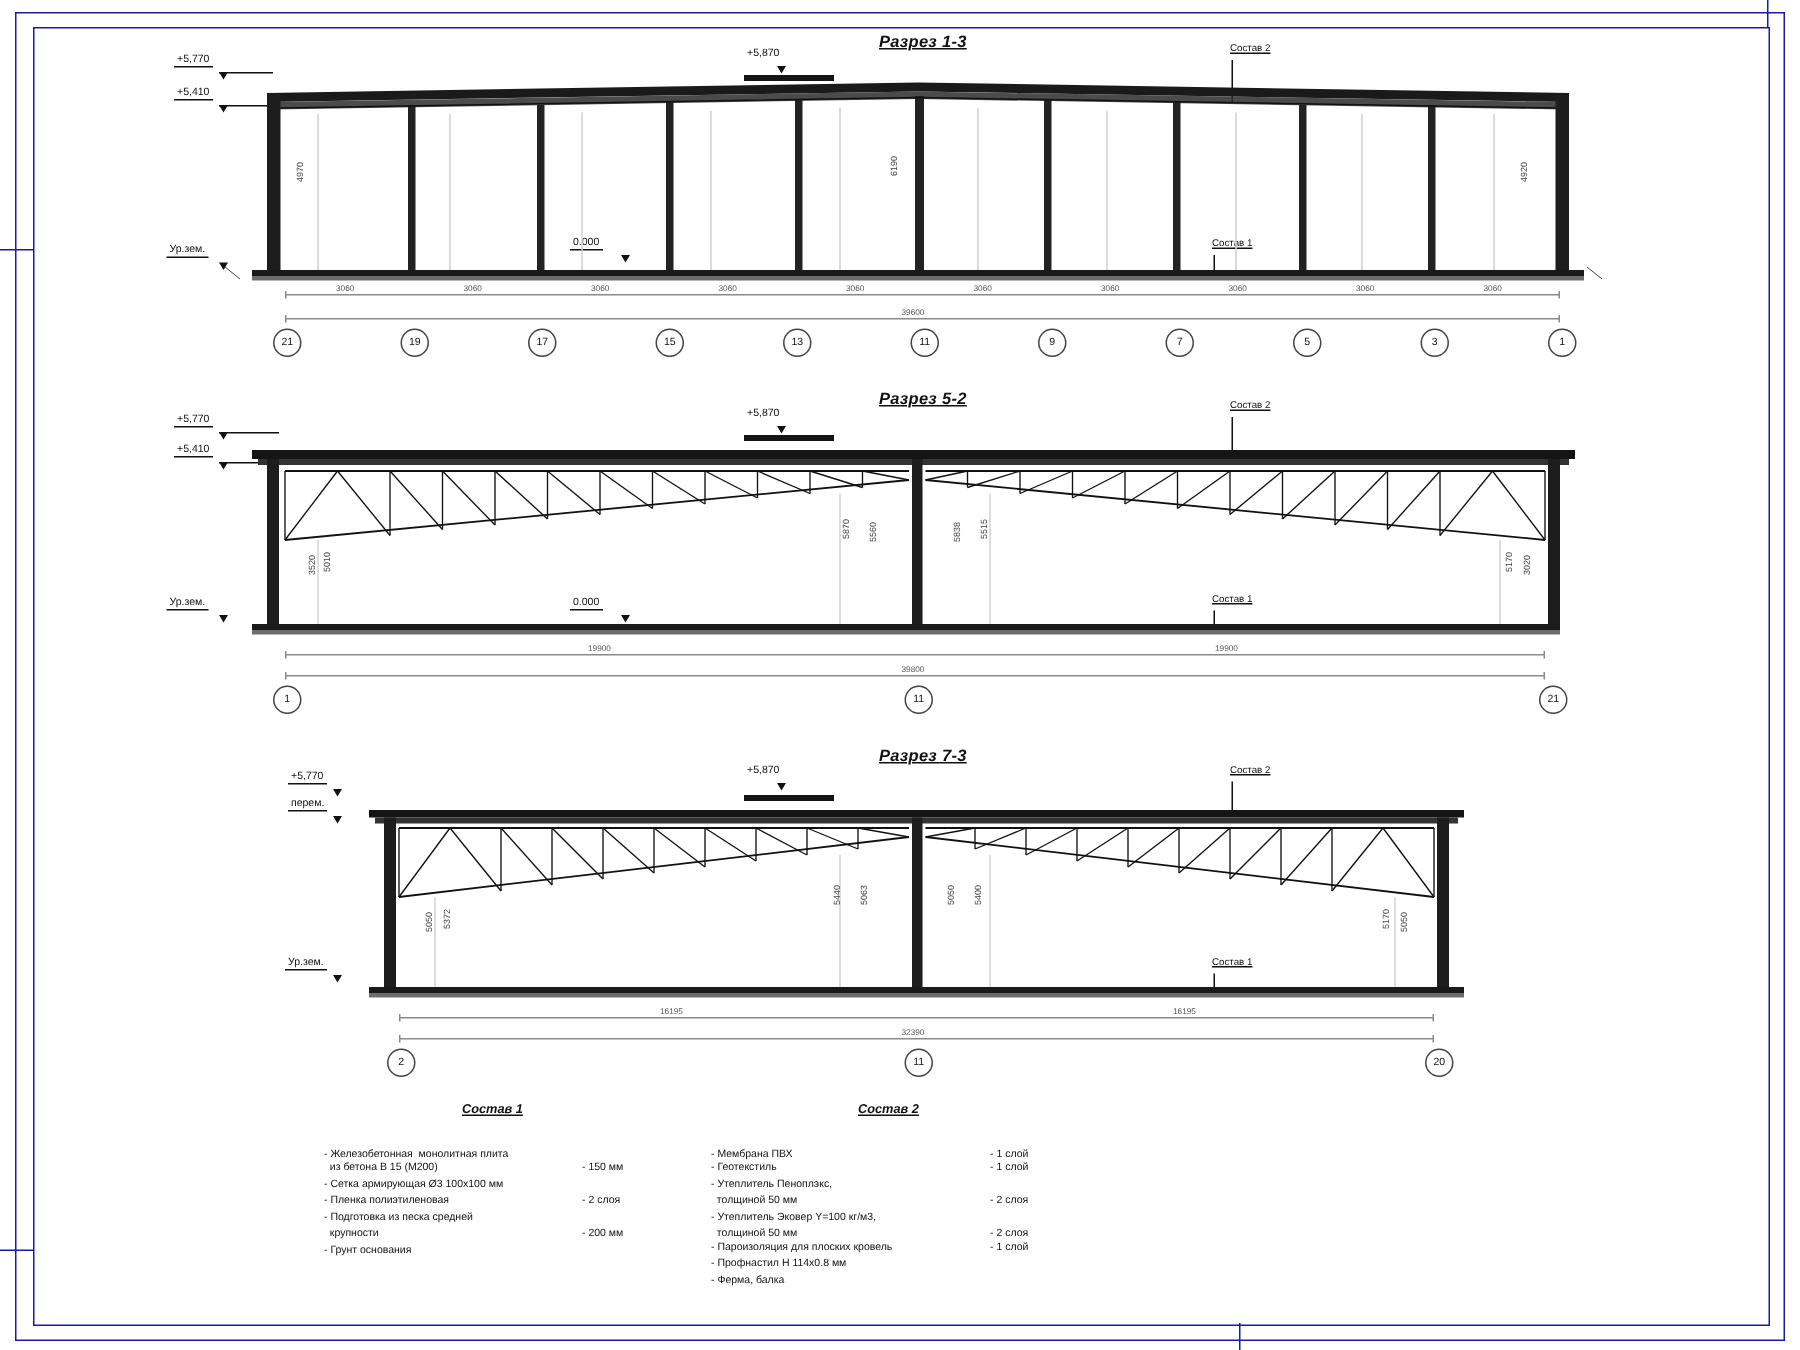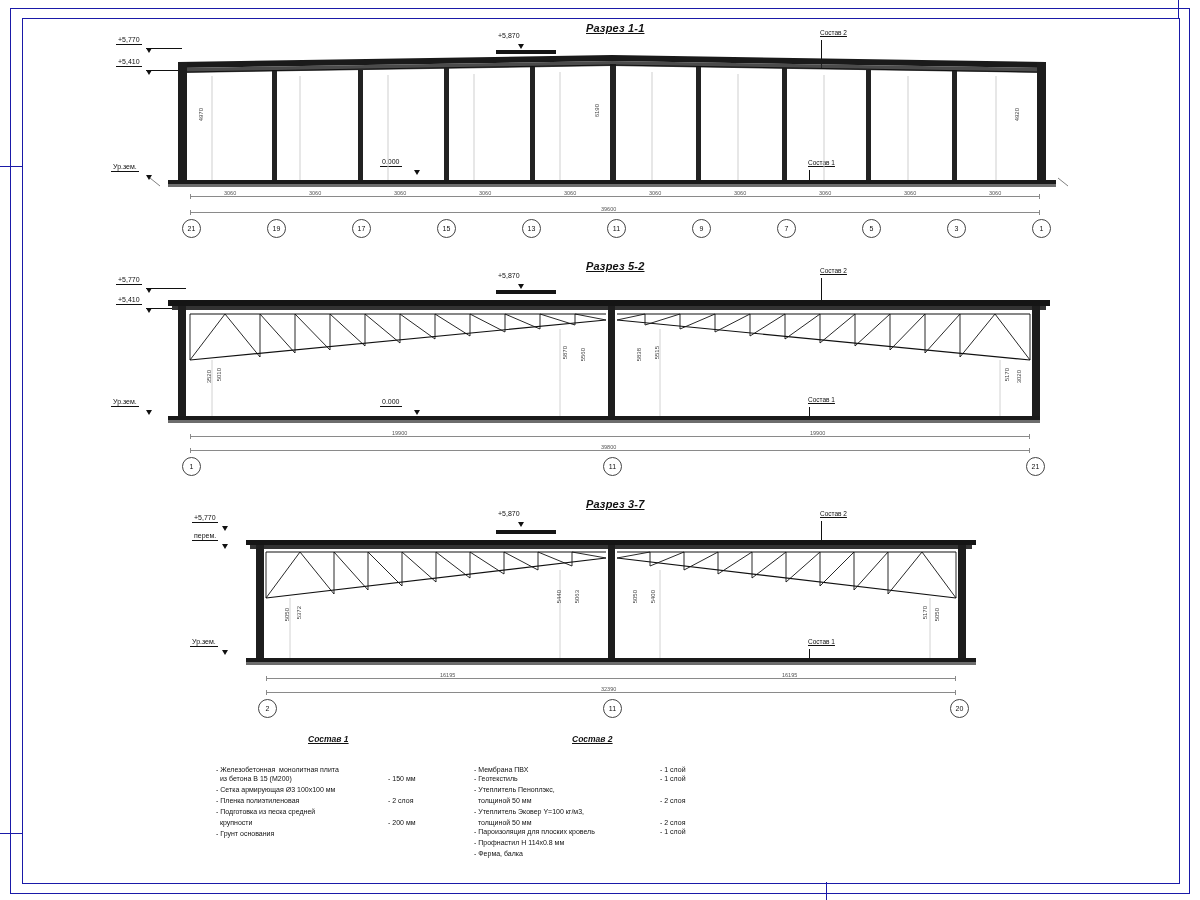--- a/index.html
+++ b/index.html
@@ -46,21 +46,21 @@
 <div class="sheet">
 
   <div class="border-outer"></div>
   <div class="border-inner"></div>
   <div class="tickline" style="left:0;top:166px;width:22px;height:1px;"></div>
   <div class="tickline" style="left:0;top:833px;width:22px;height:1px;"></div>
   <div class="tickline" style="left:826px;top:882px;width:1px;height:18px;"></div>
   <div class="tickline" style="left:1178px;top:0;width:1px;height:18px;"></div>
 
   <div class="section" style="left:0;top:0;width:1200px;height:250px;">
-    <div class="title" style="left:586px;top:22px;">Разрез 1-1</div>
+    <div class="title" style="left:586px;top:22px;">Разрез 1-3</div>
 
     <div class="lvlmark" style="left:116px;top:36px;">
       <span class="bar">+5,770</span>
     </div>
     <div class="arrowdn" style="left:146px;top:48px;"></div>
     <div class="lvlmark" style="left:116px;top:58px;">
       <span class="bar">+5,410</span>
     </div>
     <div class="arrowdn" style="left:146px;top:70px;"></div>
     <div class="ln" style="left:146px;top:48px;width:36px;height:1px;"></div>
@@ -291,21 +291,21 @@
     <div class="dimtxt" style="left:810px;top:180px;">19900</div>
     <div class="dimline" style="left:190px;top:200px;width:840px;"></div>
     <div class="dimtxt" style="left:601px;top:194px;">39800</div>
 
     <div class="grid-bub" style="left:182px;top:207px;">1</div>
     <div class="grid-bub" style="left:603px;top:207px;">11</div>
     <div class="grid-bub" style="left:1026px;top:207px;">21</div>
   </div>
 
   <div class="section" style="left:0;top:490px;width:1200px;height:240px;">
-    <div class="title" style="left:586px;top:8px;">Разрез 3-7</div>
+    <div class="title" style="left:586px;top:8px;">Разрез 7-3</div>
 
     <div class="lvlmark" style="left:192px;top:24px;">
       <span class="bar">+5,770</span>
     </div>
     <div class="arrowdn" style="left:222px;top:36px;"></div>
     <div class="lvlmark" style="left:192px;top:42px;">
       <span class="bar">перем.</span>
     </div>
     <div class="arrowdn" style="left:222px;top:54px;"></div>
 

